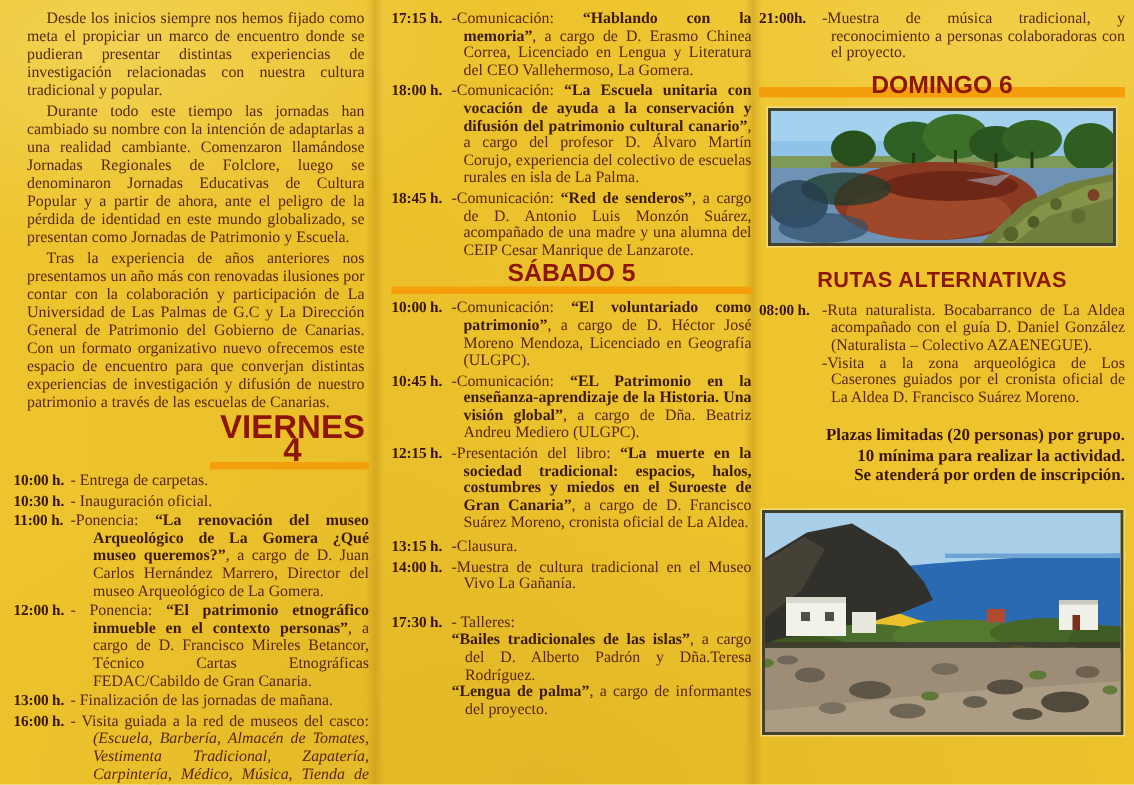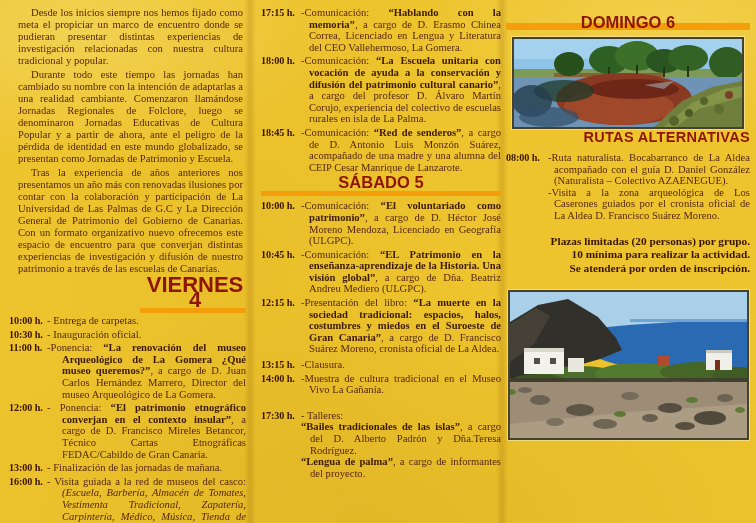--- a/index.html
+++ b/index.html
@@ -41,21 +41,21 @@
 
   .hfont{font-family:"Liberation Sans",sans-serif;font-weight:bold;color:#8c1505;}
   .vwrap{width:104px;margin:2px 0 2px 134px;text-align:center;}
   .vhead{font-size:22px;line-height:15px;}
   .vbar{height:5px;background:#f59e0c;margin:1px -3px 0 -3px;}
   .shead{text-align:center;font-size:16.5px;line-height:15px;margin-top:2px;}
   .sbar{height:5px;background:#f59e0c;margin:1px -3px 4px -9px;}
   .domingo-wrap{position:relative;height:26px;margin:3px -2px 0 -2px;}
   .domingo-bar{position:absolute;left:0;right:0;top:13px;height:7px;background:#f59e0c;}
   .domingo-text{position:relative;z-index:1;text-align:center;font-size:16.5px;line-height:24px;}
-  .rhead{text-align:right;font-size:14.5px;line-height:15px;margin-top:1px;letter-spacing:.3px;}
+  .rhead{text-align:center;font-size:14.5px;line-height:15px;margin-top:16px;letter-spacing:.3px;}
 
   .r0800{margin-top:7px;}
   .notice{margin-top:13px;text-align:right;font-weight:bold;color:#3a1402;
     font-size:11.3px;line-height:13.5px;}
 
   .photo{display:block;margin:0 auto;border:2px solid #45412f;outline:1px solid rgba(255,255,245,.4);}
   .photo-1{margin-top:1px;}
   .photo-2{margin-top:15px;}
 </style>
 </head>
@@ -82,21 +82,21 @@
     <div class="row">
       <span class="time">10:30 h.</span>
       <span class="desc"><span>- Inauguración oficial.</span></span>
     </div>
     <div class="row">
       <span class="time">11:00 h.</span>
       <span class="desc"><span>-Ponencia: </span><span class="b">“La renovación del museo Arqueológico de La Gomera ¿Qué museo queremos?”</span><span>, a cargo de D. Juan Carlos Hernández Marrero, Director del museo Arqueológico de La Gomera.</span></span>
     </div>
     <div class="row">
       <span class="time">12:00 h.</span>
-      <span class="desc"><span>- Ponencia: </span><span class="b">“El patrimonio etnográfico converjan en el contexto insular”</span><span>, a cargo de D. Francisco Mireles Betancor, Técnico Cartas Etnográficas FEDAC/Cabildo de Gran Canaria.</span></span>
+      <span class="desc"><span>- Ponencia: </span><span class="b">“El patrimonio etnográfico inmueble en el contexto personas”</span><span>, a cargo de D. Francisco Mireles Betancor, Técnico Cartas Etnográficas FEDAC/Cabildo de Gran Canaria.</span></span>
     </div>
     <div class="row">
       <span class="time">13:00 h.</span>
       <span class="desc"><span>- Finalización de las jornadas de mañana.</span></span>
     </div>
     <div class="row">
       <span class="time">16:00 h.</span>
       <span class="desc"><span>- Visita guiada a la red de museos del casco:</span><span class="i">(Escuela, Barbería, Almacén de Tomates, Vestimenta Tradicional, Zapatería, Carpintería, Médico, Música, Tienda de Aceite y Vinagre y Carnicería)</span><span>.</span></span>
     </div>
   </div>
@@ -142,20 +142,24 @@
       <span class="time">17:30 h.</span>
       <div class="desc-col">
         <div class="tlabel">- Talleres:</div>
         <div class="sub"><span class="b">“Bailes tradicionales de las islas”</span><span>, a cargo del D. Alberto Padrón y Dña.Teresa Rodríguez.</span></div>
         <div class="sub"><span class="b">“Lengua de palma”</span><span>, a cargo de informantes del proyecto.</span></div>
       </div>
     </div>
   </div>
 
   <div class="col col-right" style="padding-top:7px;box-sizing:border-box;">
+    <div class="row">
+      <span class="time">21:00h.</span>
+      <span class="desc"><span>-Muestra de música tradicional, y reconocimiento a personas colaboradoras con el proyecto.</span></span>
+    </div>
 
     <div class="domingo-wrap">
       <div class="domingo-bar"></div>
       <div class="hfont domingo-text">DOMINGO 6</div>
     </div>
 
     <svg class="photo photo-1" width="228" height="88" viewBox="0 0 228 88" xmlns="http://www.w3.org/2000/svg">
       <rect width="228" height="88" fill="#8fc3e8"></rect>
       <rect width="228" height="20" fill="#a4d2ee"></rect>
       <rect y="30" width="228" height="10" fill="#7d9a58"></rect>

